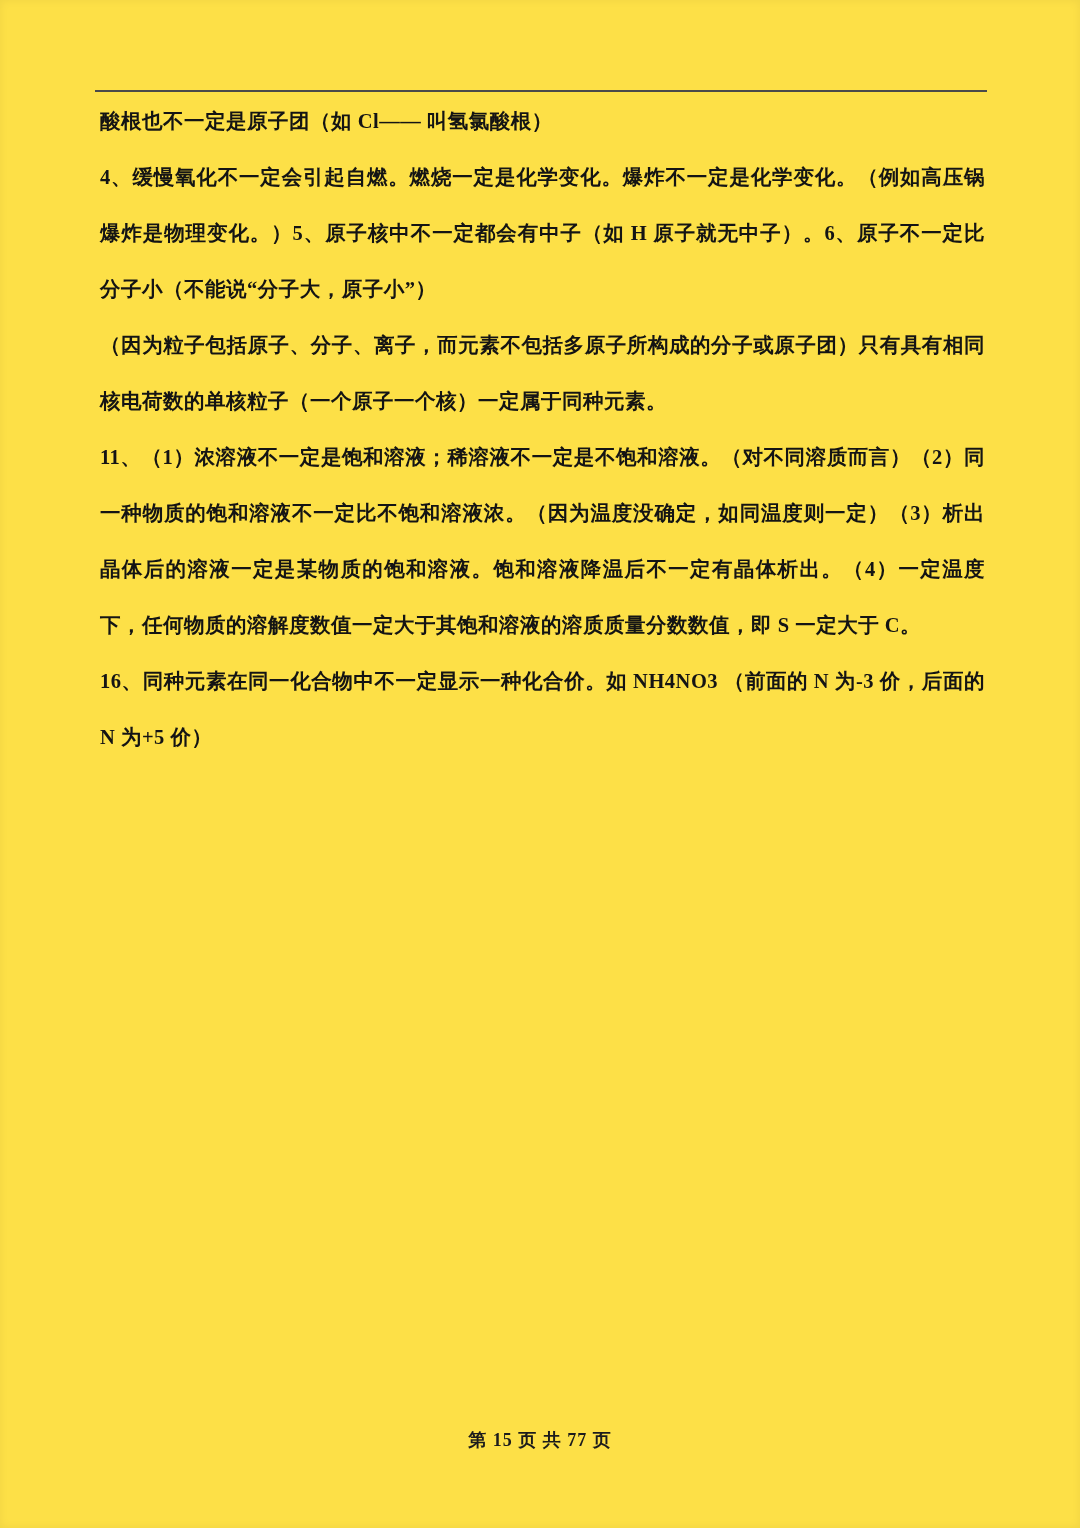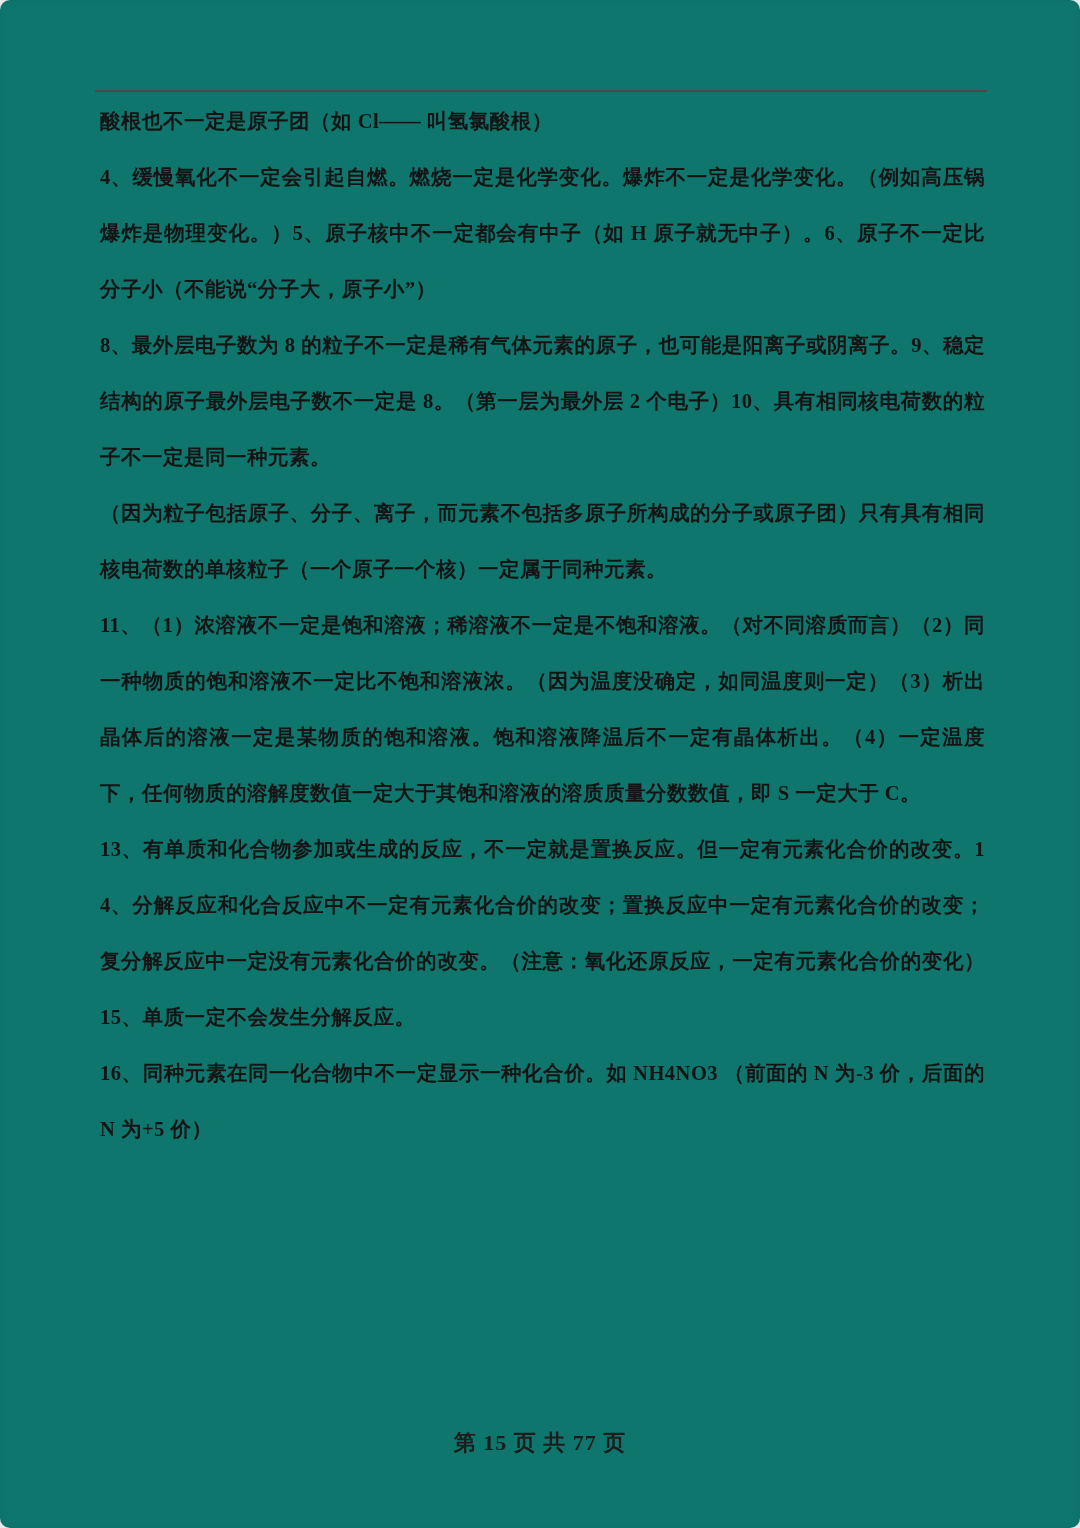--- a/index.html
+++ b/index.html
@@ -5,25 +5,24 @@
   html, body {
     margin: 0;
     padding: 0;
     background: #e8e8e8;
   }
   .page {
     position: relative;
     width: 1080px;
     height: 1528px;
     margin: 0 auto;
-    background: #0f766e;
+    background: #fde047;
     box-shadow: inset 0 0 10px rgba(0,0,0,0.06);
     font-family: "Liberation Serif", "DejaVu Serif", serif;
     overflow: hidden;
-    border-radius: 10px;
   }
   .header-rule {
     position: absolute;
     left: 95px;
     right: 93px;
     top: 90px;
     border: none;
     border-top: 2px solid #4a4a4a;
     margin: 0;
   }
@@ -43,34 +42,32 @@
     text-align: justify;
     letter-spacing: 0.5px;
     word-break: break-all;
   }
   .footer {
     position: absolute;
     left: 0;
     right: 0;
     top: 1428px;
     text-align: center;
-    font-size: 22px;
+    font-size: 18px;
     font-weight: bold;
     color: #1c1c1c;
     letter-spacing: 1px;
   }
 </style>
 </head>
 <body>
 
 <div class="page">
   <hr class="header-rule">
   <div class="content">
     <p class="para">酸根也不一定是原子团（如 Cl—— 叫氢氯酸根）</p>
     <p class="para">4、缓慢氧化不一定会引起自燃。燃烧一定是化学变化。爆炸不一定是化学变化。（例如高压锅爆炸是物理变化。）5、原子核中不一定都会有中子（如 H 原子就无中子）。6、原子不一定比分子小（不能说“分子大，原子小”）</p>
-    <p class="para">8、最外层电子数为 8 的粒子不一定是稀有气体元素的原子，也可能是阳离子或阴离子。9、稳定结构的原子最外层电子数不一定是 8。（第一层为最外层 2 个电子）10、具有相同核电荷数的粒子不一定是同一种元素。</p>
     <p class="para">（因为粒子包括原子、分子、离子，而元素不包括多原子所构成的分子或原子团）只有具有相同核电荷数的单核粒子（一个原子一个核）一定属于同种元素。</p>
     <p class="para">11、（1）浓溶液不一定是饱和溶液；稀溶液不一定是不饱和溶液。（对不同溶质而言）（2）同一种物质的饱和溶液不一定比不饱和溶液浓。（因为温度没确定，如同温度则一定）（3）析出晶体后的溶液一定是某物质的饱和溶液。饱和溶液降温后不一定有晶体析出。（4）一定温度下，任何物质的溶解度数值一定大于其饱和溶液的溶质质量分数数值，即 S 一定大于 C。</p>
-    <p class="para">13、有单质和化合物参加或生成的反应，不一定就是置换反应。但一定有元素化合价的改变。14、分解反应和化合反应中不一定有元素化合价的改变；置换反应中一定有元素化合价的改变；复分解反应中一定没有元素化合价的改变。（注意：氧化还原反应，一定有元素化合价的变化）15、单质一定不会发生分解反应。</p>
     <p class="para">16、同种元素在同一化合物中不一定显示一种化合价。如 NH4NO3 （前面的 N 为-3 价，后面的 N 为+5 价）</p>
   </div>
   <div class="footer">第 15 页 共 77 页</div>
 </div>
 
 </body></html>

